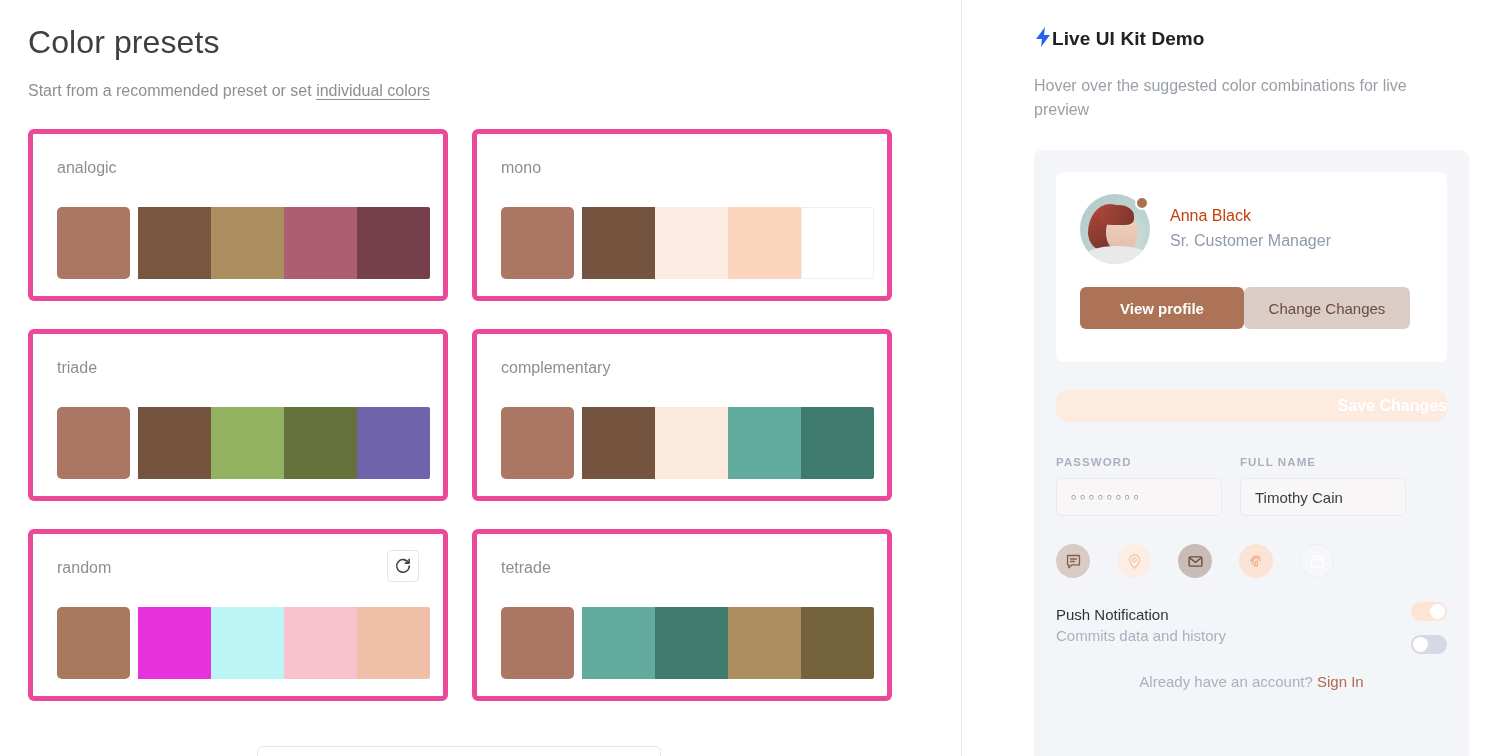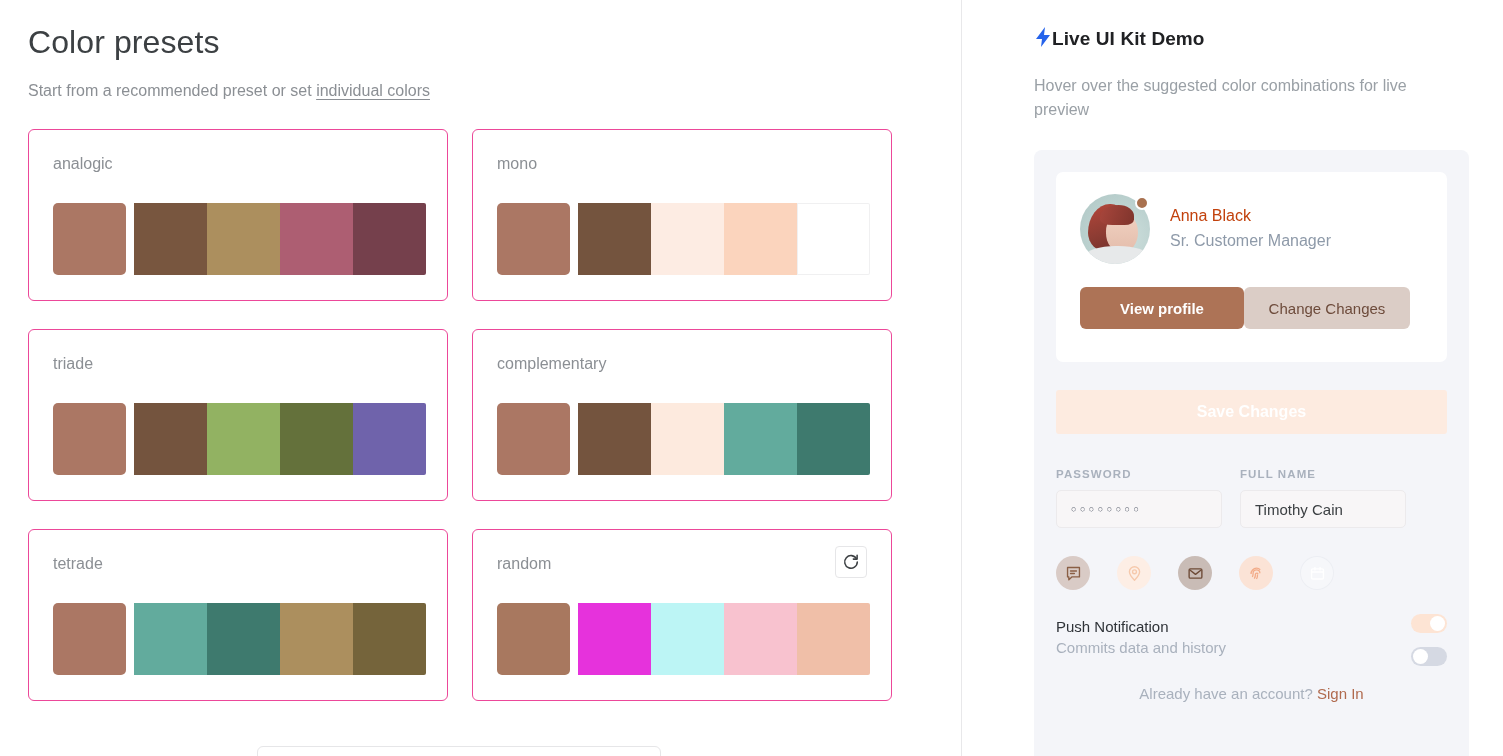--- a/index.html
+++ b/index.html
@@ -42,21 +42,21 @@
 
   .preset-grid {
     margin-top: 27px;
     display: grid;
     grid-template-columns: 420px 420px;
     column-gap: 24px;
     row-gap: 28px;
     width: 870px;
   }
   .preset-card {
-    border: 1px solid #ec4899;
+    border: 5px solid #ec4899;
     border-radius: 6px;
     background: #fff;
     height: 172px;
     padding: 24px 24px 0 24px;
     position: relative;
   }
   .preset-head {
     display: flex; align-items: flex-start; justify-content: space-between;
   }
   .preset-name {
@@ -186,26 +186,27 @@
     border: none; border-radius: 6px;
     font-size: 15px; font-weight: bold;
     cursor: pointer;
     font-family: "Liberation Sans", sans-serif;
   }
   .btn-primary { width: 164px; background: #ad7356; color: #ffffff; }
   .btn-secondary { width: 166px; background: #dbcdc6; color: #6d4b3b; font-weight: normal; }
 
   .save-btn {
     margin-top: 28px;
-    width: 100%; height: 44px;
+    width: 100%; height: 32px;
     background: #fdebe0;
     color: #ffffff;
-    border: none; border-radius: 3px;
+    border: none; border-radius: 12px;
     font-size: 16px; font-weight: bold; cursor: pointer;
     font-family: "Liberation Sans", sans-serif;
+    text-align: right;
   }
 
   .fields { display: flex; gap: 18px; margin-top: 34px; }
   .field { width: 166px; }
   .field-label {
     font-size: 11.5px; letter-spacing: 1.1px; font-weight: bold;
     color: #a9b1bd; text-transform: uppercase;
   }
   .field-input {
     margin-top: 10px;
@@ -309,46 +310,46 @@
           <div class="swatch-row">
             <span class="swatch first" title="#ab7764" style="background: rgb(171, 119, 100);"></span>
             <span class="swatch" title="#74543e" style="background: rgb(116, 84, 62);"></span>
             <span class="swatch" title="#fdeade" style="background: rgb(253, 234, 222);"></span>
             <span class="swatch" title="#62ab9d" style="background: rgb(98, 171, 157);"></span>
             <span class="swatch last" title="#3e7a6e" style="background: rgb(62, 122, 110);"></span>
           </div>
         </div>
         <div class="preset-card">
           <div class="preset-head">
-            <div class="preset-name">tetrade</div>
-          </div>
-          <div class="swatch-row">
-            <span class="swatch first" title="#ab7764" style="background: rgb(171, 119, 100);"></span>
-            <span class="swatch" title="#62ab9d" style="background: rgb(98, 171, 157);"></span>
-            <span class="swatch" title="#3e7a6e" style="background: rgb(62, 122, 110);"></span>
-            <span class="swatch" title="#ac8f5e" style="background: rgb(172, 143, 94);"></span>
-            <span class="swatch last" title="#75643b" style="background: rgb(117, 100, 59);"></span>
-          </div>
-        </div>
-        <div class="preset-card">
-          <div class="preset-head">
             <div class="preset-name">random</div>
             <div class="refresh-btn">
               <svg width="18" height="18" viewBox="0 0 20 20" fill="none" stroke="#3c4043" stroke-width="1.7">
                 <path d="M16.2 6.6A7 7 0 1 0 17 10" stroke-linecap="round"></path>
                 <path d="M16.8 2.6v4.2h-4.2" stroke-linecap="round" stroke-linejoin="round"></path>
               </svg>
             </div>
           </div>
           <div class="swatch-row">
             <span class="swatch first" title="#a8785f" style="background: rgb(168, 120, 95);"></span>
             <span class="swatch" title="#e632dc" style="background: rgb(230, 50, 220);"></span>
             <span class="swatch" title="#bcf5f5" style="background: rgb(188, 245, 245);"></span>
             <span class="swatch" title="#f8c2cf" style="background: rgb(248, 194, 207);"></span>
             <span class="swatch last" title="#f0bfa8" style="background: rgb(240, 191, 168);"></span>
+          </div>
+        </div>
+        <div class="preset-card">
+          <div class="preset-head">
+            <div class="preset-name">tetrade</div>
+          </div>
+          <div class="swatch-row">
+            <span class="swatch first" title="#ab7764" style="background: rgb(171, 119, 100);"></span>
+            <span class="swatch" title="#62ab9d" style="background: rgb(98, 171, 157);"></span>
+            <span class="swatch" title="#3e7a6e" style="background: rgb(62, 122, 110);"></span>
+            <span class="swatch" title="#ac8f5e" style="background: rgb(172, 143, 94);"></span>
+            <span class="swatch last" title="#75643b" style="background: rgb(117, 100, 59);"></span>
           </div>
         </div>
       </div>
 
     <div class="clipped-box"></div>
   </div>
 
   <div class="right-pane">
     <div class="demo-title-row">
       <span class="bolt-icon">

